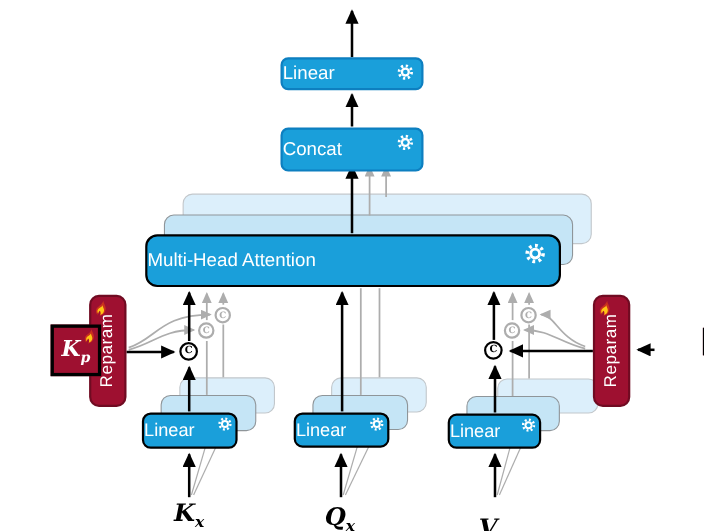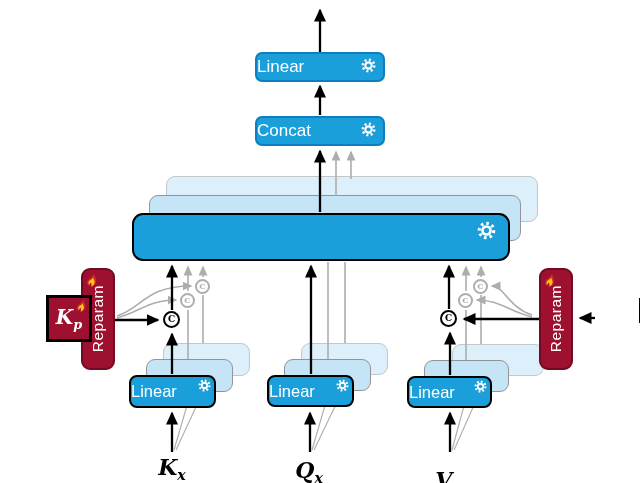--- a/index.html
+++ b/index.html
@@ -124,30 +124,31 @@
 
   <div class="bluebox topbox lb abs" style="left:255px;top:52px;width:130px;height:30px;">
     <span>Linear</span>
     <svg class="gear" style="right:7px;top:4px;width:15px;height:15px;" viewBox="0 0 20 20">
       <circle cx="10" cy="10" r="7.6" fill="none" stroke="#fff" stroke-width="3.4" stroke-dasharray="2.7 3.2"></circle>
       <circle cx="10" cy="10" r="5.6" fill="#fff"></circle>
         <circle cx="10" cy="10" r="2.8" style="fill:var(--box-blue)"></circle>
     </svg>
   </div>
 
-  <div class="bluebox topbox lb abs" style="left:255px;top:116px;width:130px;height:30px;">
+  <div class="bluebox topbox lb abs" style="left:255px;top:116px;width:130px;height:40px;">
     <span>Concat</span>
     <svg class="gear" style="right:7px;top:4px;width:15px;height:15px;" viewBox="0 0 20 20">
       <circle cx="10" cy="10" r="7.6" fill="none" stroke="#fff" stroke-width="3.4" stroke-dasharray="2.7 3.2"></circle>
       <circle cx="10" cy="10" r="5.6" fill="#fff"></circle>
         <circle cx="10" cy="10" r="2.8" style="fill:var(--box-blue)"></circle>
     </svg>
   </div>
 
   <div class="bluebox mainbox mha lb abs" style="left:132px;top:213px;width:378px;height:48px;">
+    <span>Multi-Head Attention</span>
     <svg class="gear" style="right:12px;top:6px;width:19px;height:19px;" viewBox="0 0 20 20">
       <circle cx="10" cy="10" r="7.6" fill="none" stroke="#fff" stroke-width="3.4" stroke-dasharray="2.7 3.2"></circle>
       <circle cx="10" cy="10" r="5.6" fill="#fff"></circle>
         <circle cx="10" cy="10" r="2.8" style="fill:var(--box-blue)"></circle>
     </svg>
   </div>
 
   <div class="bluebox mainbox smlinear lb abs" style="left:129px;top:375px;width:87px;height:33px;">
     <span>Linear</span>
     <svg class="gear" style="right:3px;top:2px;width:13px;height:13px;" viewBox="0 0 20 20">

